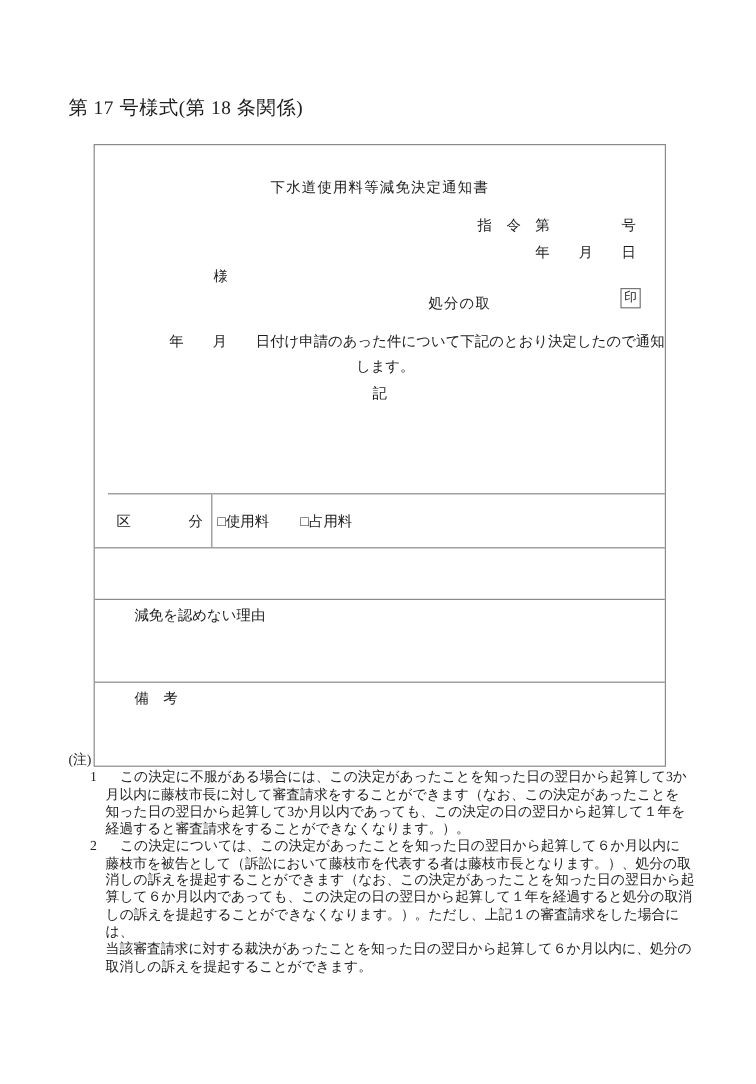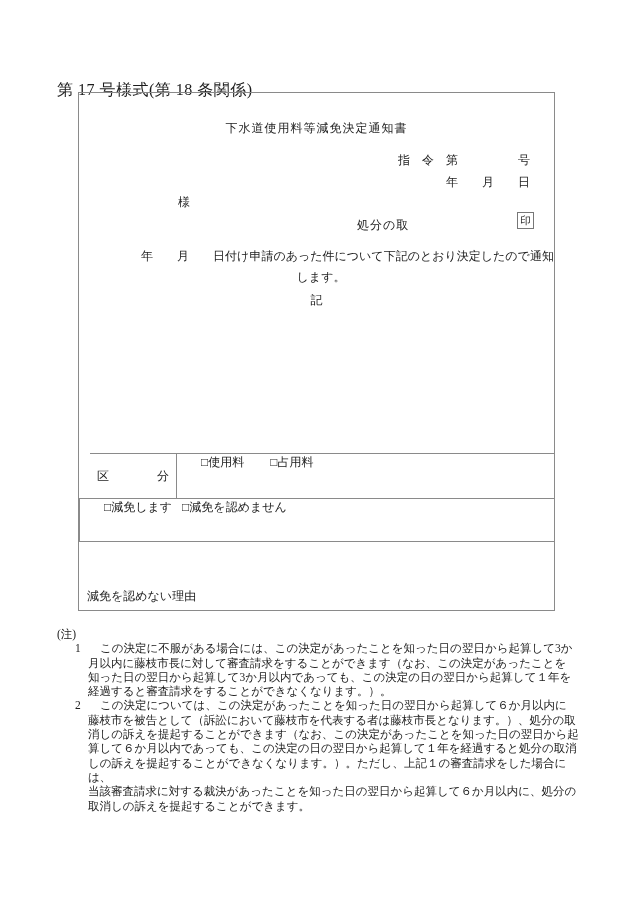--- a/index.html
+++ b/index.html
@@ -13,21 +13,21 @@
     overflow: hidden;
   }
   .form-number {
     position: absolute;
     left: 57px; top: 80px;
     font-size: 16px;
     letter-spacing: 0.5px;
   }
   .form-box {
     position: absolute;
-    left: 78px; top: 92px;
+    left: 78px; top: 120px;
     width: 477px; height: 519px;
     border: 1px solid #8a8a8a;
   }
   .doc-title {
     position: absolute;
     top: 27px; left: 0; width: 100%;
     text-align: center;
     letter-spacing: 1px;
   }
   .directive-line {
@@ -94,28 +94,30 @@
   }
   .label-cell .just {
     display: block;
     width: 100%;
     text-align: justify;
     text-align-last: justify;
   }
   .value-cell {
     flex: 1;
     border-left: 1px solid #8a8a8a;
-    padding: 0 24px;
-    display: flex;
+    padding: 0 4px;
+    display: flex;
+    align-items: center;
   }
   .full-cell {
     flex: 1;
     padding: 5px 8px;
-    align-items: flex-end;
-    display: flex;
+    align-items: flex-start;
+    display: flex;
+    margin-left: 25px;
   }
   .option { white-space: pre; }
   .r-category .option + .option { margin-left: 26px; }
   .r-approval .option + .option { margin-left: 10px; }
   .amount-blank {
     display: inline-block;
     width: 60px;
   }
   .unit-label { margin-right: 15px; }
   .notes {
@@ -167,33 +169,34 @@
       <div class="label-cell">
         <span class="just">区分</span>
       </div>
       <div class="value-cell">
         <span class="option"><span>□</span><span>使用料</span></span>
         <span class="option"><span>□</span><span>占用料</span></span>
       </div>
     </div>
 
     <div class="t-row r-approval">
-      <div class="value-cell">
-        <span class="option"><span>□</span><span>減免します</span></span>
-        <span class="option"><span>□</span><span>減免を認めません</span></span>
-      </div>
     </div>
 
 
     <div class="t-row r-reason">
       <div class="full-cell">
         <span>減免を認めない理由</span>
       </div>
     </div>
 
+    <div class="t-row r-remarks">
+      <div class="full-cell">
+        <span>備　考</span>
+      </div>
+    </div>
 
   </div>
 </div>
 
 <div class="notes">
   <div>(注)</div>
   <div class="note-item">
     <span class="note-num">1</span>
     <div class="note-body">この決定に不服がある場合には、この決定があったことを知った日の翌日から起算して3か
 月以内に藤枝市長に対して審査請求をすることができます（なお、この決定があったことを

